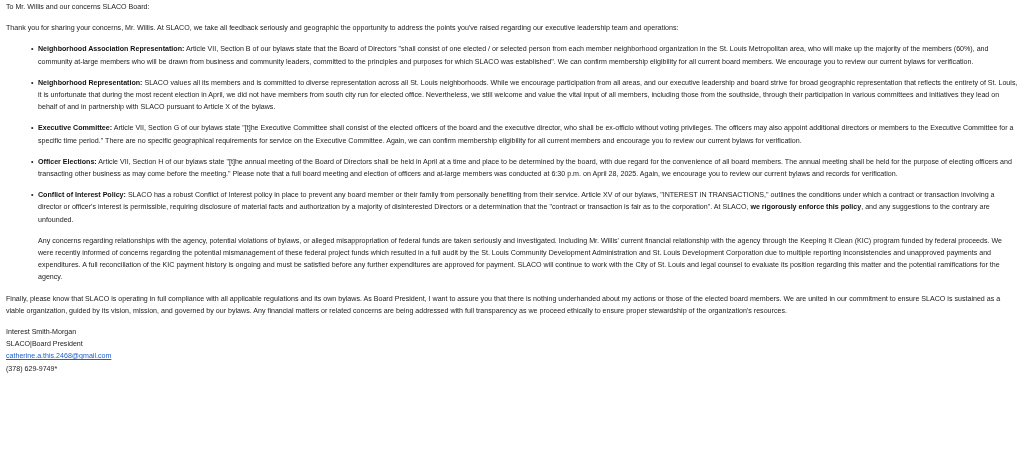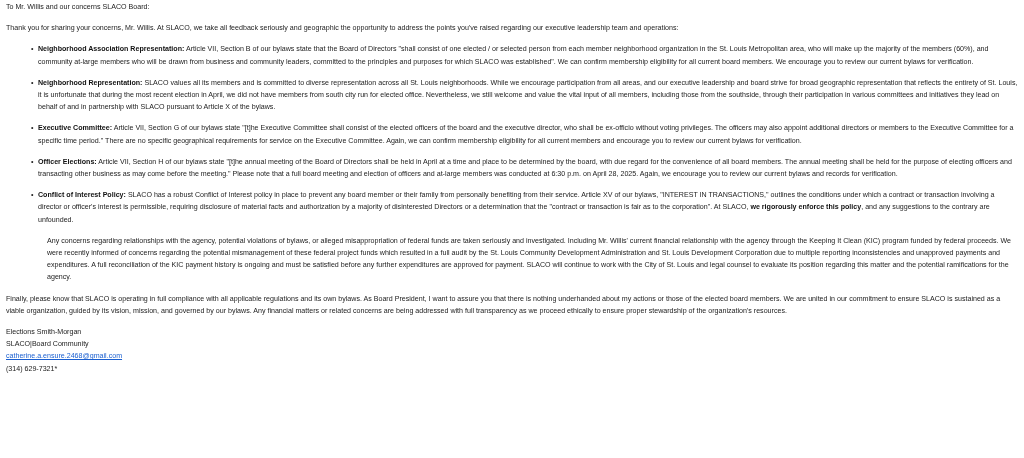--- a/index.html
+++ b/index.html
@@ -6,21 +6,21 @@
   body {
     width: 1024px; height: 458px; overflow: hidden;
     font-family: "Liberation Sans", sans-serif;
     font-size: 7.1px; line-height: 12.2px; color: #222222;
   }
   .page { padding: 1px 6px 0 6px; }
   p { margin: 0 0 9px 0; }
   ul { margin: 0 0 9px 0; padding-left: 32px; list-style: none; }
   li { position: relative; margin-bottom: 9px; }
   li .bullet { position: absolute; left: -7px; top: 0; }
-  li p.cont { margin: 9px 0 0 9px; }
+  li p.cont { margin: 9px 0 0 0; }
   b { font-weight: bold; color: #111; }
   a { color: #1a5fd0; text-decoration: underline; }
   .sig p { margin: 0; }
   .sig { margin-top: 0; }
 </style>
 </head>
 <body>
 
 <div class="page">
   <p>To Mr. Willis and our concerns SLACO Board:</p>
@@ -46,18 +46,18 @@
     <li>
       <span class="bullet">•</span>
       <b>Conflict of Interest Policy:</b><span> SLACO has a robust Conflict of Interest policy in place to prevent any board member or their family from personally benefiting from their service. Article XV of our bylaws, "INTEREST IN TRANSACTIONS," outlines the conditions under which a contract or transaction involving a director or officer's interest is permissible, requiring disclosure of material facts and authorization by a majority of disinterested Directors or a determination that the "contract or transaction is fair as to the corporation". At SLACO, </span><b>we rigorously enforce this policy</b><span>, and any suggestions to the contrary are unfounded.</span>
       <p class="cont">Any concerns regarding relationships with the agency, potential violations of bylaws, or alleged misappropriation of federal funds are taken seriously and investigated. Including Mr. Willis' current financial relationship with the agency through the Keeping It Clean (KIC) program funded by federal proceeds. We were recently informed of concerns regarding the potential mismanagement of these federal project funds which resulted in a full audit by the St. Louis Community Development Administration and St. Louis Development Corporation due to multiple reporting inconsistencies and unapproved payments and expenditures. A full reconciliation of the KIC payment history is ongoing and must be satisfied before any further expenditures are approved for payment. SLACO will continue to work with the City of St. Louis and legal counsel to evaluate its position regarding this matter and the potential ramifications for the agency.</p>
     </li>
   </ul>
 
   <p>Finally, please know that SLACO is operating in full compliance with all applicable regulations and its own bylaws. As Board President, I want to assure you that there is nothing underhanded about my actions or those of the elected board members. We are united in our commitment to ensure SLACO is sustained as a viable organization, guided by its vision, mission, and governed by our bylaws. Any financial matters or related concerns are being addressed with full transparency as we proceed ethically to ensure proper stewardship of the organization's resources.</p>
 
   <div class="sig">
-    <p>Elections Smith-Morgan</p>
-    <p>SLACO|Board Community</p>
-    <p><a href="mailto:catherine.a.smith.2468@gmail.com">catherine.a.ensure.2468@gmail.com</a></p>
-    <p>(314) 629-7321*</p>
+    <p>Interest Smith-Morgan</p>
+    <p>SLACO|Board President</p>
+    <p><a href="mailto:catherine.a.smith.2468@gmail.com">catherine.a.this.2468@gmail.com</a></p>
+    <p>(378) 629-9749*</p>
   </div>
 </div>
 
 </body></html>

